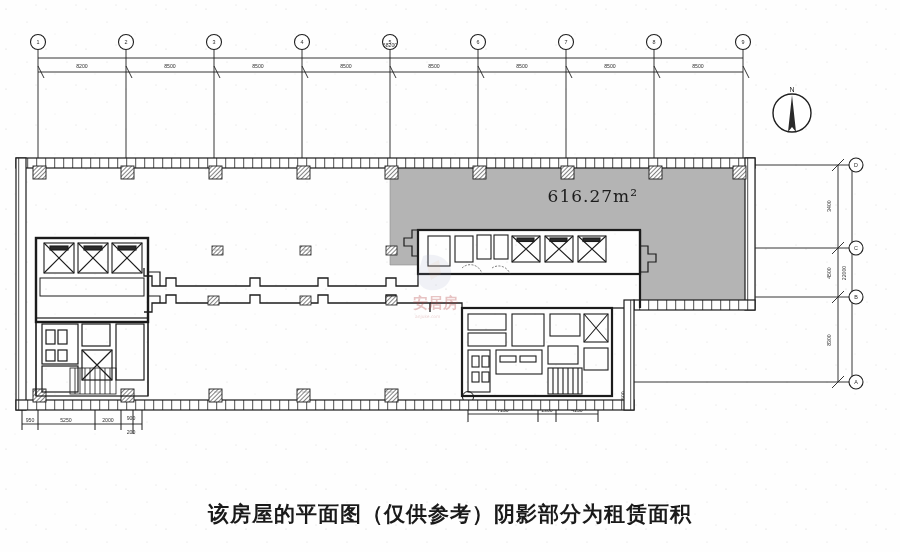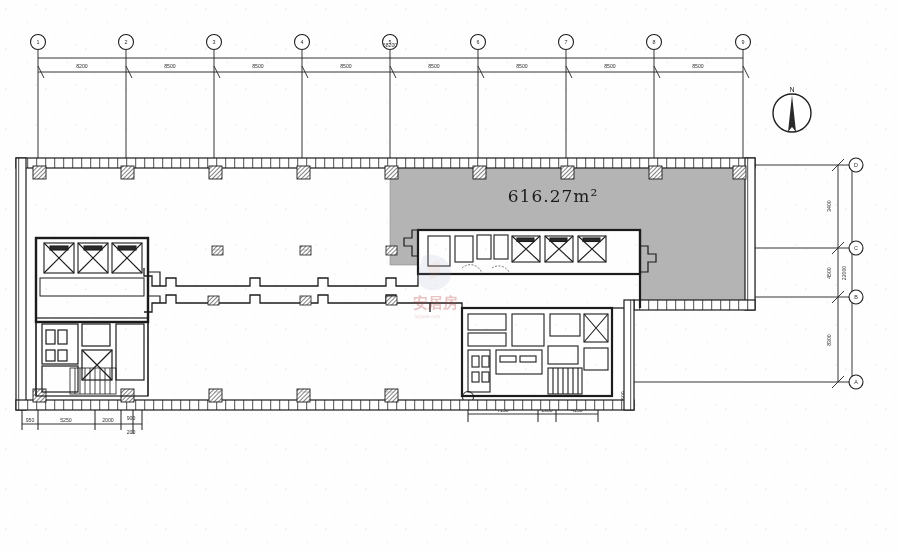--- a/index.html
+++ b/index.html
@@ -10,21 +10,21 @@
   }
   #plan-root{position:absolute;inset:0;}
   svg.layer{position:absolute;left:0;top:0;width:900px;height:552px;}
   .caption{
     position:absolute;left:0;right:0;top:500px;text-align:center;
     font-family:"DejaVu Sans","Liberation Sans",sans-serif;
     font-size:21px;font-weight:bold;color:#1a1a1a;letter-spacing:1px;
     white-space:nowrap;
   }
   .area-label{
-    position:absolute;left:468px;top:186px;width:170px;text-align:center;
+    position:absolute;left:468px;top:186px;width:170px;text-align:right;
     font-family:"DejaVu Serif","Liberation Serif",serif;
     font-size:17px;color:#1c1c1c;letter-spacing:1px;
   }
   .grid-txt{font-family:"Liberation Sans",sans-serif;font-size:5.4px;fill:#2b2b2b;}
   .dim-txt{font-family:"Liberation Sans",sans-serif;font-size:5.2px;fill:#333;}
   .north-txt{font-family:"Liberation Sans",sans-serif;font-size:7px;fill:#222;}
   .wm{position:absolute;left:405px;top:250px;width:110px;height:75px;
       opacity:.30;pointer-events:none;}
   .wm-txt{font-family:"DejaVu Sans",sans-serif;font-size:15px;font-weight:bold;
       fill:#b43d3d;}
@@ -377,14 +377,15 @@
 
   <svg class="wm" viewBox="0 0 110 75">
     <path d="M18 6 C30 2 44 8 46 20 C48 34 36 42 24 40 C14 38 10 28 14 20 Z" fill="#9aa4c8" opacity="0.45"></path>
     <path d="M22 16 L34 10 L36 24 L26 30 Z" fill="#c9a08e" opacity="0.5"></path>
     <text class="wm-txt" x="8" y="58">安居房</text>
     <text class="wm-sub" x="10" y="68">anjuke.com</text>
   </svg>
 
   <div class="area-label">616.27m²</div>
 
+  <div class="caption">该房屋的平面图（仅供参考）阴影部分为租赁面积</div>
 
 </div>
 
 </body></html>

